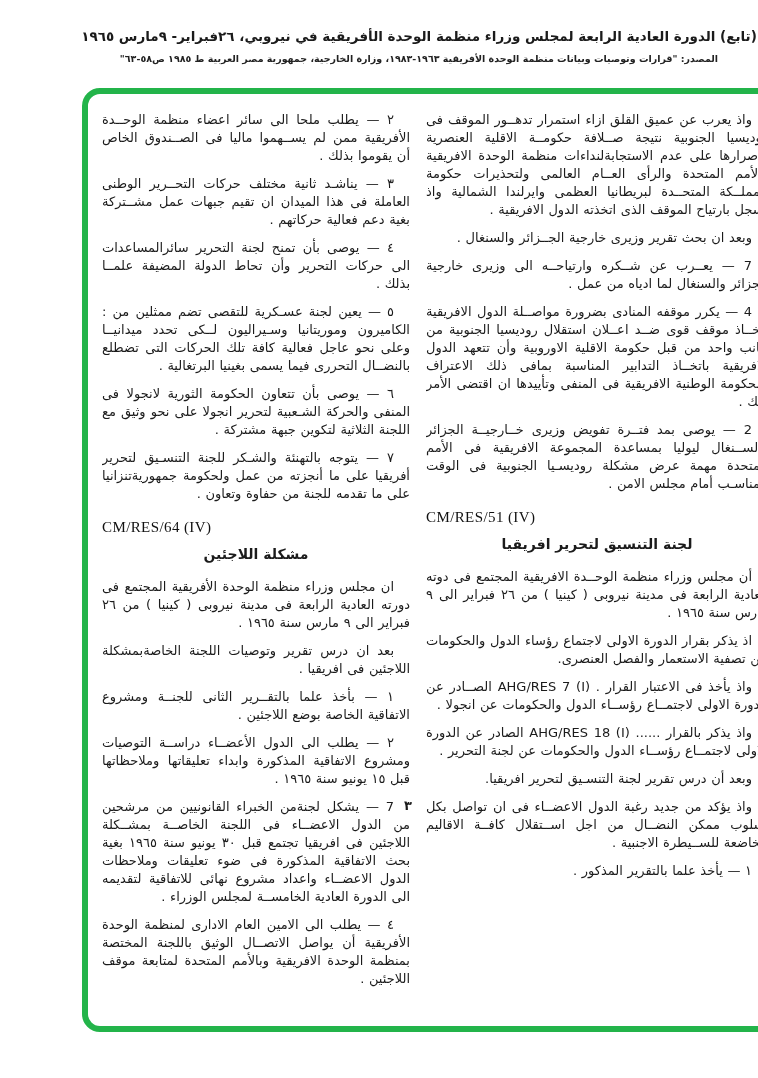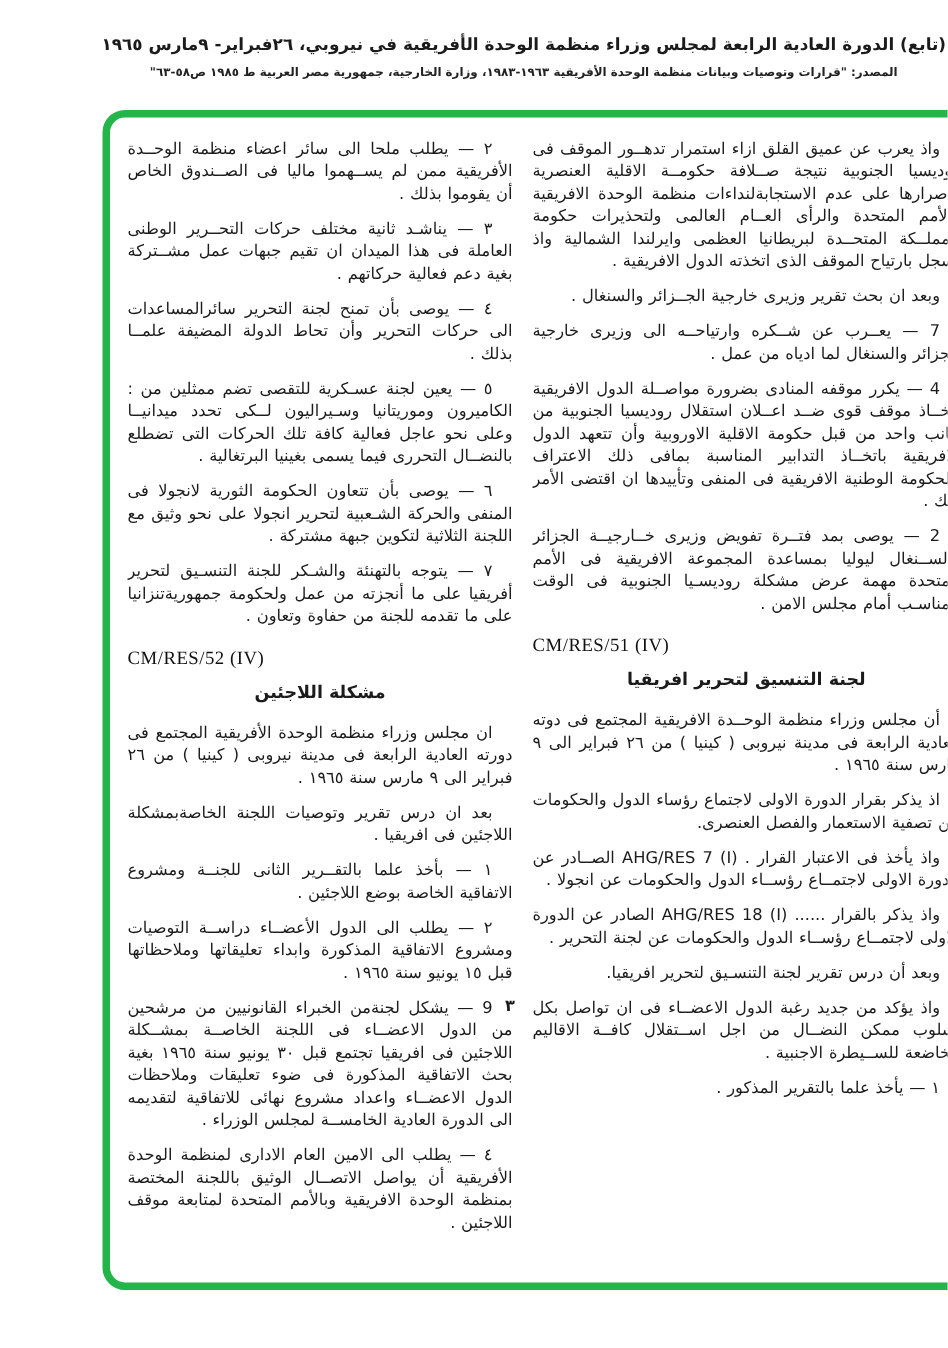--- a/index.html
+++ b/index.html
@@ -113,27 +113,27 @@
         <p class="para">١ — يأخذ علما بالتقرير المذكور .</p>
       </section>
 
       <section class="col col-left">
         <p class="para">٢ — يطلب ملحا الى سائر اعضاء منظمة الوحــدة الأفريقية ممن لم يســهموا ماليا فى الصــندوق الخاص أن يقوموا بذلك .</p>
         <p class="para">٣ — يناشـد ثانية مختلف حركات التحــرير الوطنى العاملة فى هذا الميدان ان تقيم جبهات عمل مشــتركة بغية دعم فعالية حركاتهم .</p>
         <p class="para">٤ — يوصى بأن تمنح لجنة التحرير سائرالمساعدات الى حركات التحرير وأن تحاط الدولة المضيفة علمــا بذلك .</p>
         <p class="para">٥ — يعين لجنة عسـكرية للتقصى تضم ممثلين من : الكاميرون وموريتانيا وسـيراليون لــكى تحدد ميدانيــا وعلى نحو عاجل فعالية كافة تلك الحركات التى تضطلع بالنضــال التحررى فيما يسمى بغينيا البرتغالية .</p>
         <p class="para">٦ — يوصى بأن تتعاون الحكومة الثورية لانجولا فى المنفى والحركة الشـعبية لتحرير انجولا على نحو وثيق مع اللجنة الثلاثية لتكوين جبهة مشتركة .</p>
         <p class="para">٧ — يتوجه بالتهنئة والشـكر للجنة التنسـيق لتحرير أفريقيا على ما أنجزته من عمل ولحكومة جمهوريةتنزانيا على ما تقدمه للجنة من حفاوة وتعاون .</p>
-        <div class="code">CM/RES/52 (IV)</div>
+        <div class="code">CM/RES/64 (IV)</div>
         <div class="heading">مشكلة اللاجئين</div>
         <p class="para">ان مجلس وزراء منظمة الوحدة الأفريقية المجتمع فى دورته العادية الرابعة فى مدينة نيروبى ( كينيا ) من ٢٦ فبراير الى ٩ مارس سنة ١٩٦٥ .</p>
         <p class="para">بعد ان درس تقرير وتوصيات اللجنة الخاصةبمشكلة اللاجئين فى افريقيا .</p>
         <p class="para">١ — بأخذ علما بالتقــرير الثانى للجنــة ومشروع الاتفاقية الخاصة بوضع اللاجئين .</p>
         <p class="para">٢ — يطلب الى الدول الأعضــاء دراســة التوصيات ومشروع الاتفاقية المذكورة وابداء تعليقاتها وملاحظاتها قبل ١٥ يونيو سنة ١٩٦٥ .</p>
-        <p class="para">9 — يشكل لجنةمن الخبراء القانونيين من مرشحين من الدول الاعضــاء فى اللجنة الخاصــة بمشــكلة اللاجئين فى افريقيا تجتمع قبل ٣٠ يونيو سنة ١٩٦٥ بغية بحث الاتفاقية المذكورة فى ضوء تعليقات وملاحظات الدول الاعضــاء واعداد مشروع نهائى للاتفاقية لتقديمه الى الدورة العادية الخامســة لمجلس الوزراء .</p>
+        <p class="para">7 — يشكل لجنةمن الخبراء القانونيين من مرشحين من الدول الاعضــاء فى اللجنة الخاصــة بمشــكلة اللاجئين فى افريقيا تجتمع قبل ٣٠ يونيو سنة ١٩٦٥ بغية بحث الاتفاقية المذكورة فى ضوء تعليقات وملاحظات الدول الاعضــاء واعداد مشروع نهائى للاتفاقية لتقديمه الى الدورة العادية الخامســة لمجلس الوزراء .</p>
         <p class="para">٤ — يطلب الى الامين العام الادارى لمنظمة الوحدة الأفريقية أن يواصل الاتصــال الوثيق باللجنة المختصة بمنظمة الوحدة الافريقية وبالأمم المتحدة لمتابعة موقف اللاجئين .</p>
       </section>
 
     </div>
   </div>
 
   <div class="pageno">٣</div>
 
 </div>
 

